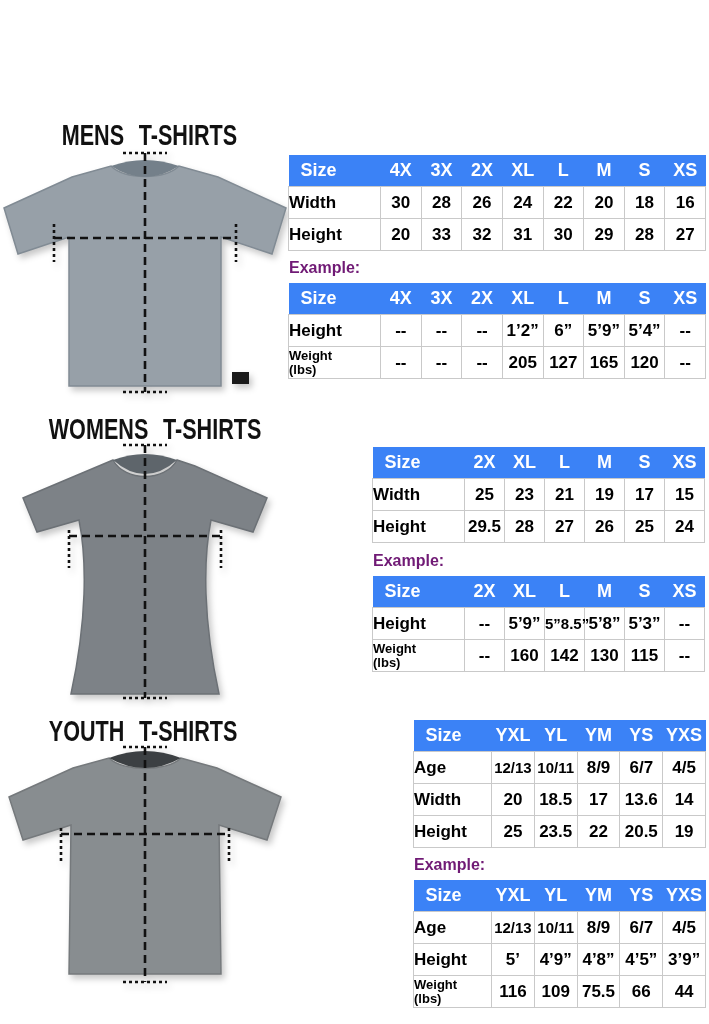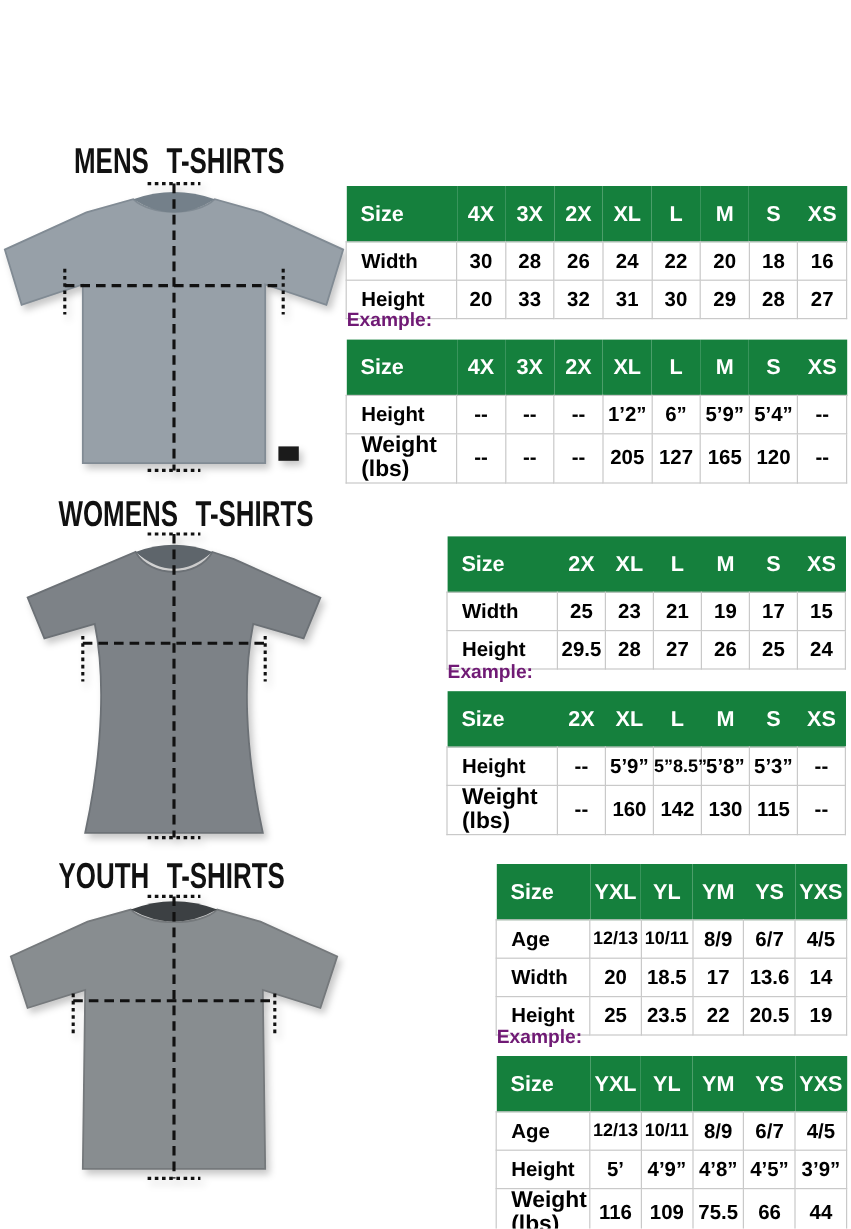--- a/index.html
+++ b/index.html
@@ -20,27 +20,27 @@
              white-space:nowrap;word-spacing:12px;letter-spacing:0px;
              transform:scaleX(0.72);transform-origin:center top;}
 
   
   .shirt{position:absolute;}
   .shirt svg{filter:drop-shadow(3px 4px 3px rgba(0,0,0,0.22));}
 
   
   .tbl-wrap{position:absolute;}
   table{border-collapse:collapse;table-layout:fixed;width:100%;}
-  th{background:#15803d;color:#fff;font-weight:bold;font-size:18px;height:46px;border:none;
+  th{background:#3b82f6;color:#fff;font-weight:bold;font-size:18px;height:31px;border:none;
      text-align:center;padding:0;}
   th.lbl{text-align:left;padding-left:12px;}
   td{background:#fff;color:#000;font-weight:bold;font-size:17px;height:31px;text-align:center;
      border:1.5px solid #c9c9c9;padding:0;}
-  td.lbl{text-align:left;padding-left:12px;white-space:pre-line;line-height:1.05;}
-  td.lbl.two-line{font-size:19px;margin-left:32px;}
+  td.lbl{text-align:left;white-space:pre-line;line-height:1.05;}
+  td.lbl.two-line{font-size:13px;margin-left:32px;}
   td.small{font-size:15px;}
   .sec-mens col.c0{width:92px;}
   .sec-womens col.c0{width:92px;}
   .sec-youth col.c0{width:78px;}
   .example-label{position:absolute;font-size:16px;font-weight:bold;color:#701a75;}
 </style>
 </head>
 <body>
 
 <div id="page">

